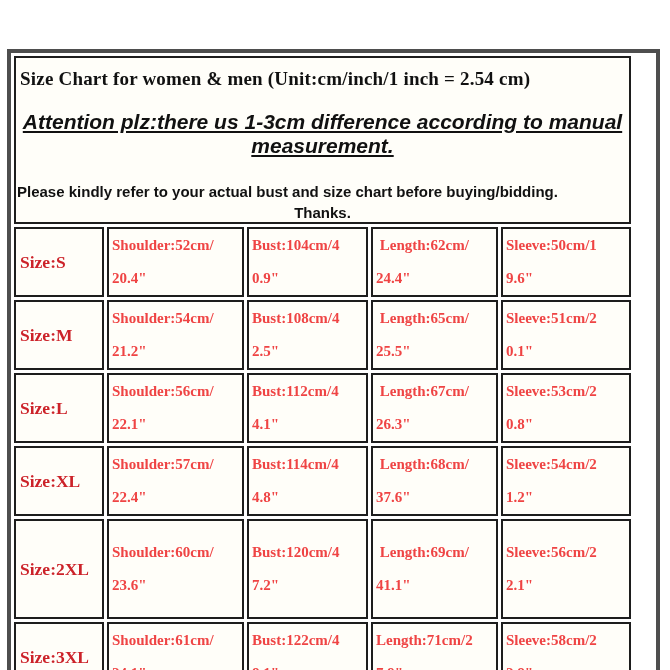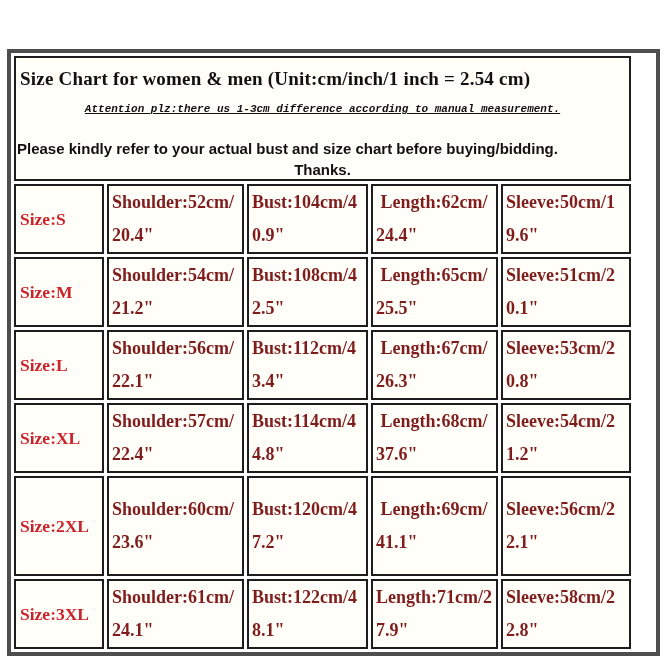--- a/index.html
+++ b/index.html
@@ -41,28 +41,28 @@
   .title {
     font-family: "Liberation Serif", "DejaVu Serif", serif;
     font-weight: bold;
     font-size: 19px;
     color: #111;
     text-align: left;
     padding: 9px 2px 0 3px;
     letter-spacing: 0.2px;
   }
   .attention {
-    font-family: Liberation Mono, monospace;
+    font-family: Liberation Sans, sans-serif;
     font-weight: bold;
     font-style: italic;
-    font-size: 11px;
+    font-size: 21px;
     color: #111;
     text-decoration: underline;
     text-align: center;
-    margin-top: 13px;
+    margin-top: 20px;
   }
   .note {
     font-family: "Liberation Sans", "DejaVu Sans", sans-serif;
     font-weight: bold;
     font-size: 15px;
     color: #111;
     margin-top: 25px;
   }
   .thanks {
     font-family: "Liberation Sans", "DejaVu Sans", sans-serif;
@@ -77,22 +77,22 @@
     font-weight: bold;
     font-size: 17.5px;
     color: #cc2229;
     text-align: left;
     padding: 0 2px 0 4px;
     margin-top: 28px;
   }
   td.meas-cell {
     font-family: "Liberation Serif", "DejaVu Serif", serif;
     font-weight: bold;
-    font-size: 18px;
-    color: #7f1d1d;
+    font-size: 15px;
+    color: #ef4444;
     line-height: 33px;
     white-space: pre-wrap;
     word-wrap: break-word;
     padding: 0 2px 0 3px;
   }
   
   tr:nth-child(2) td.data { height: 64px; }
   tr:nth-child(3) td.data { height: 64px; }
   tr:nth-child(4) td.data { height: 61px; }
   tr:nth-child(5) td.data { height: 64px; }
@@ -140,21 +140,21 @@
       <td class="meas-cell data"> Length:65cm/
 25.5"</td>
       <td class="meas-cell data">Sleeve:51cm/2
 0.1"</td>
     </tr>
     <tr>
       <td class="size-cell data">Size:L</td>
       <td class="meas-cell data">Shoulder:56cm/
 22.1"</td>
       <td class="meas-cell data">Bust:112cm/4
-3.4"</td>
+4.1"</td>
       <td class="meas-cell data"> Length:67cm/
 26.3"</td>
       <td class="meas-cell data">Sleeve:53cm/2
 0.8"</td>
     </tr>
     <tr>
       <td class="size-cell data">Size:XL</td>
       <td class="meas-cell data">Shoulder:57cm/
 22.4"</td>
       <td class="meas-cell data">Bust:114cm/4

